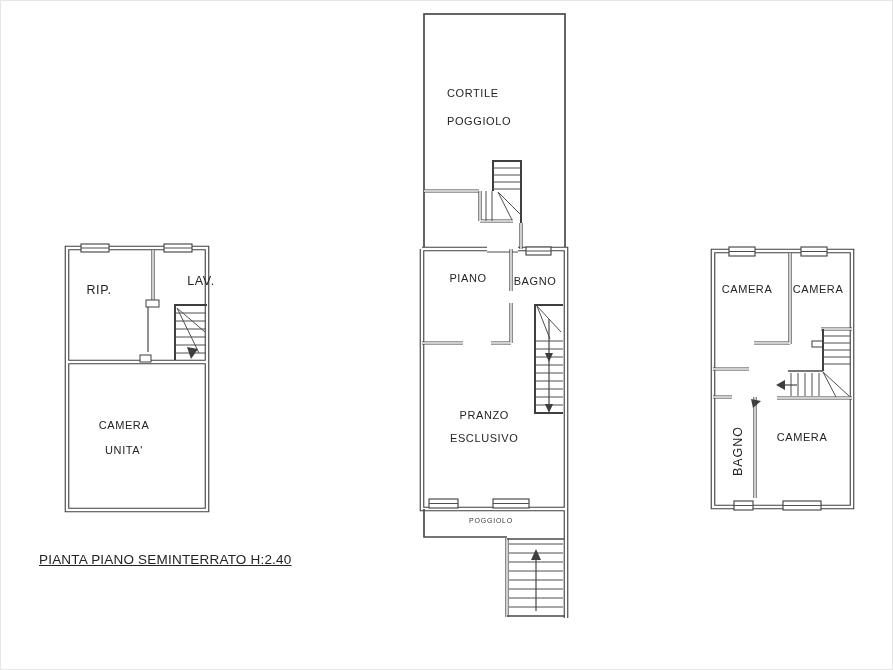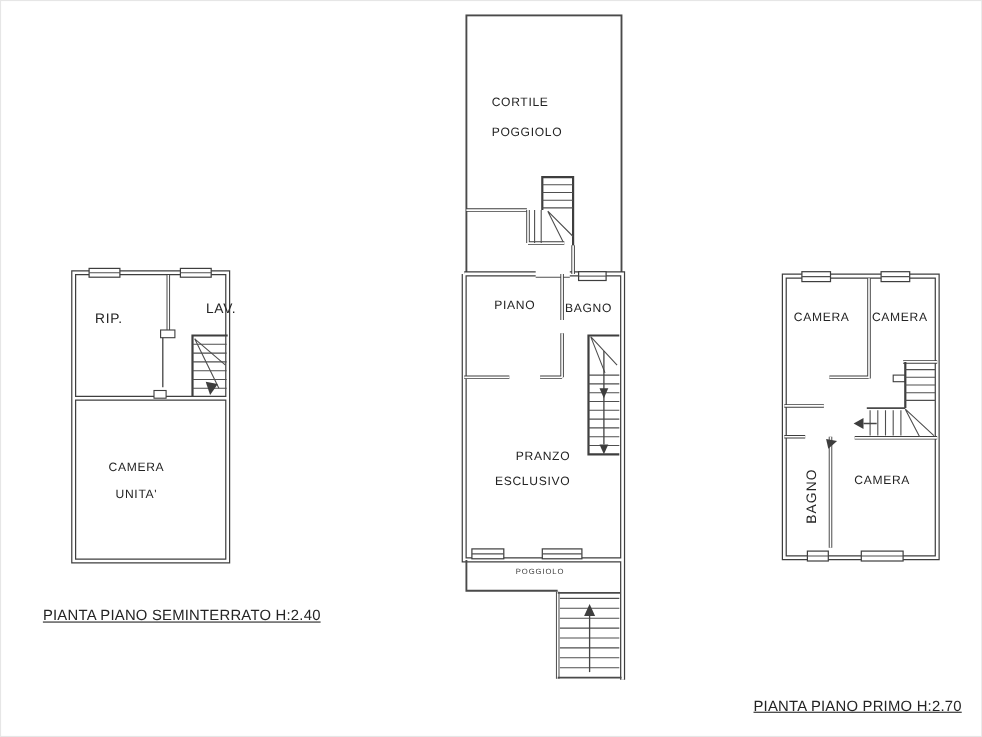--- a/index.html
+++ b/index.html
@@ -32,21 +32,21 @@
     white-space:nowrap;
     font-size:11px;
     letter-spacing:0.6px;
     color:#242424;
   }
   .ctr{transform:translateX(-50%);}
   .small{font-size:12.5px;}
   .tiny{font-size:7px;letter-spacing:0.8px;color:#3a3a3a;}
   .two{line-height:25px;text-align:center;}
   .two-left{line-height:28px;text-align:left;}
-  .two-tight{line-height:23px;text-align:right;}
+  .two-tight{line-height:23px;text-align:center;}
   .rot{
     transform:translate(-50%,-50%) rotate(-90deg);
     letter-spacing:1px;
   }
   .caption{
     position:absolute;
     font-size:13.5px;
     letter-spacing:0.2px;
     color:#242424;
     white-space:nowrap;
@@ -173,15 +173,14 @@
     <div>ESCLUSIVO</div>
   </div>
   <div class="lbl tiny ctr" style="left:490px;top:516px;">POGGIOLO</div>
 
   <div class="lbl ctr" style="left:746px;top:282px;">CAMERA</div>
   <div class="lbl ctr" style="left:817px;top:282px;">CAMERA</div>
   <div class="lbl ctr" style="left:801px;top:430px;">CAMERA</div>
   <div class="lbl small rot" style="left:737px;top:450px;">BAGNO</div>
 
   <div class="caption" style="left:38px;top:551px;">PIANTA PIANO SEMINTERRATO H:2.40</div>
-  <div class="caption" style="left:684px;top:633px;">PIANTA PIANO PRIMO H:2.70</div>
 
 </div>
 
 </body></html>

